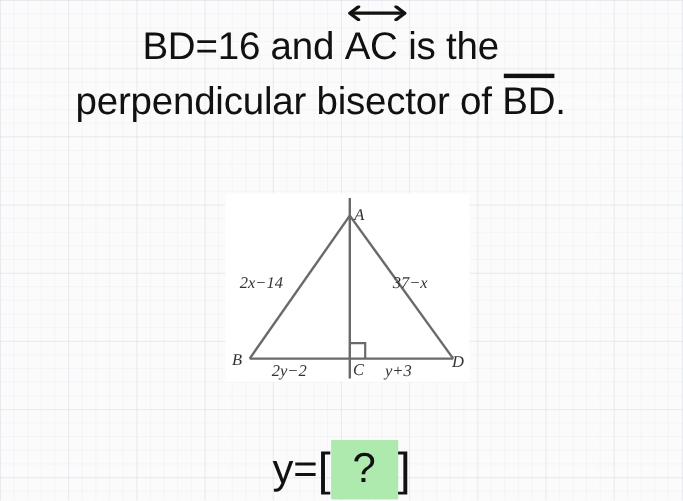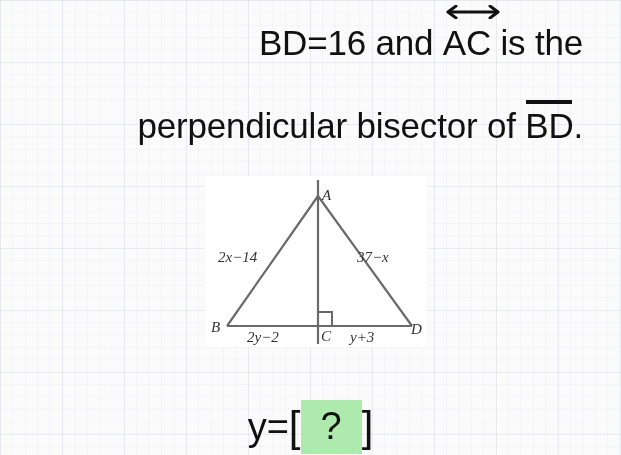--- a/index.html
+++ b/index.html
@@ -30,36 +30,35 @@
     background-size: 62px 62px, 62px 62px, 12.4px 12.4px, 12.4px 12.4px;
     background-position: 0 0, 0 0, 0 0, 0 0;
   }
 
   
   #prompt {
     position: absolute;
     left: 0;
     top: 18px;
     width: 583px;
-    text-align: right;
+    text-align: center;
     color: #111111;
     font-size: 35px;
     line-height: 49px;
     font-weight: 400;
     letter-spacing: -0.2px;
     white-space: nowrap;
   }
   #prompt .line {
     display: block;
   }
   .ovl {
     position: relative;
     display: inline-block;
     padding-top: 1px;
-    margin-top: 33px;
   }
   .ovl .bar {
     position: absolute;
     left: 1px;
     right: 1px;
     top: 0px;
     height: 4px;
     background: #111111;
   }
   .lineover {

